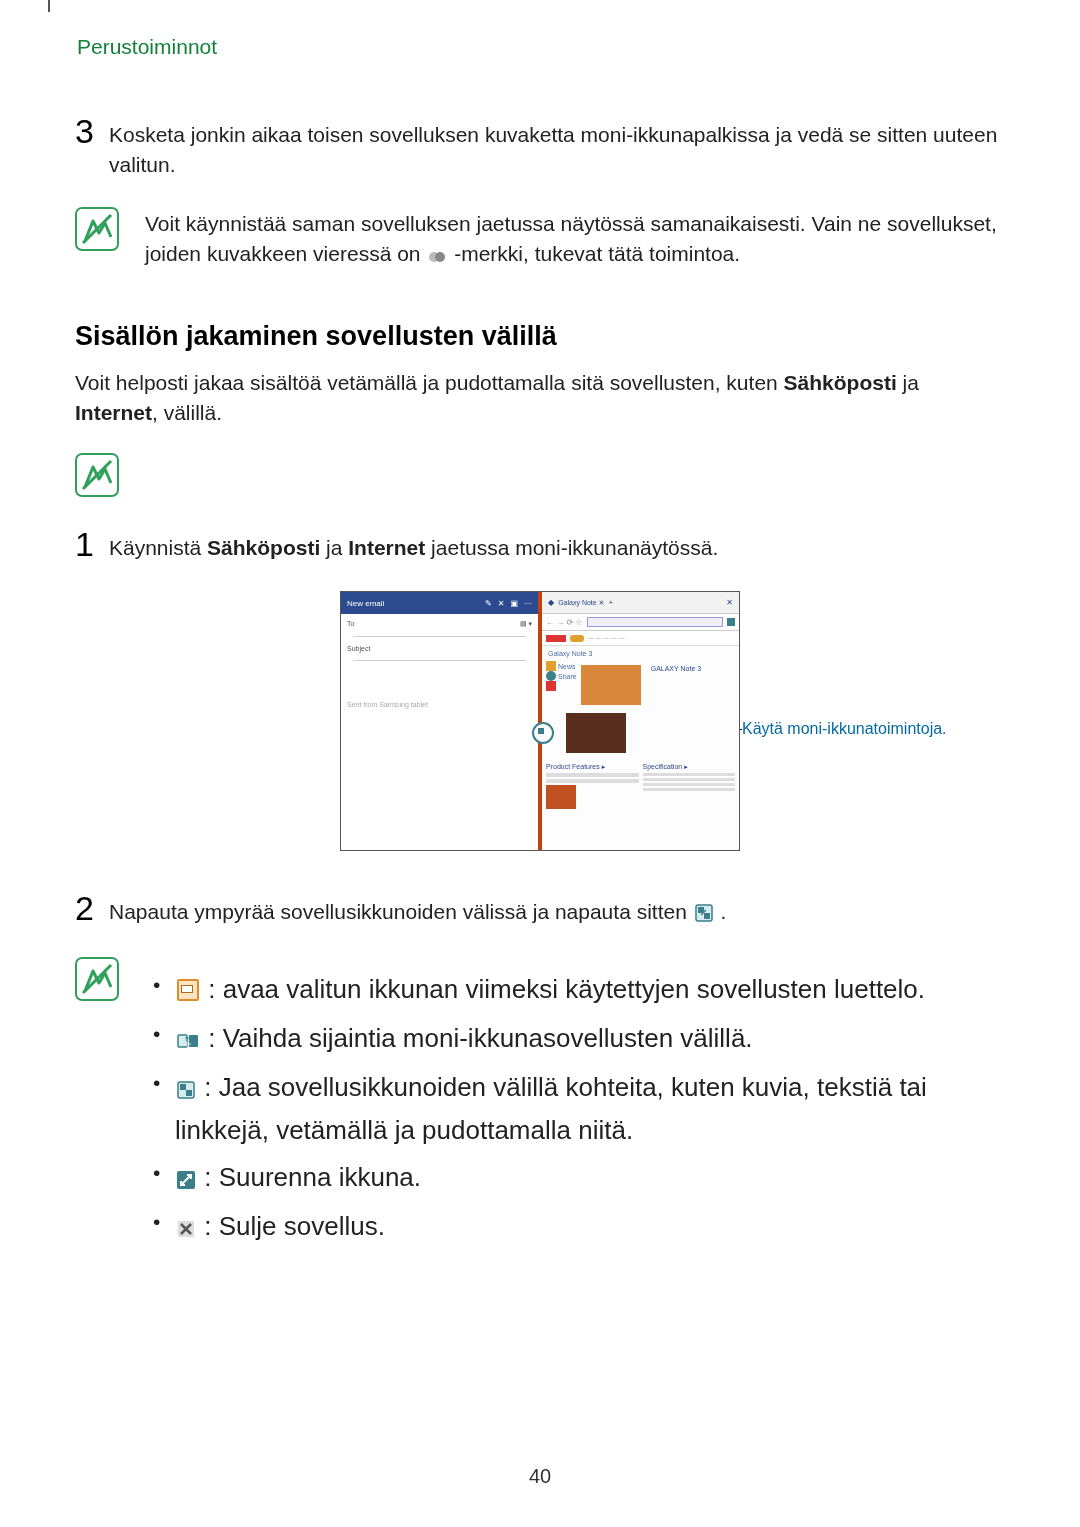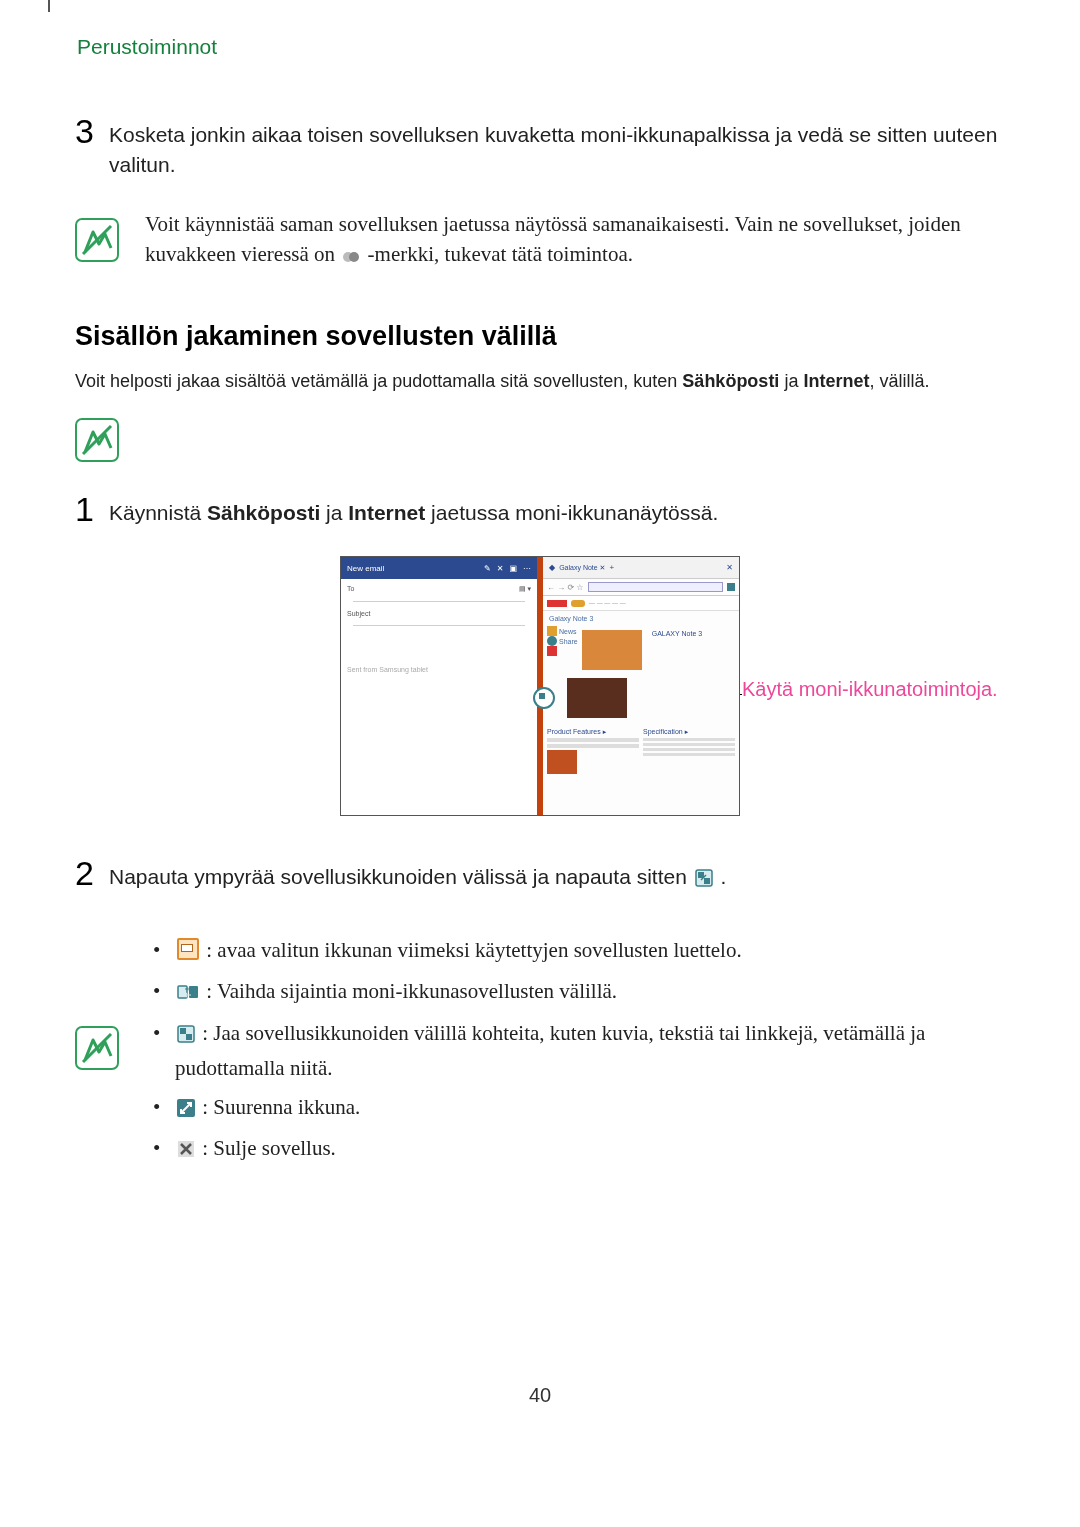--- a/index.html
+++ b/index.html
@@ -44,23 +44,22 @@
     color: #000;
     text-align: left;
   }
   .step-text {
     font-size: 21px;
     line-height: 1.45;
     padding-top: 6px;
   }
   .note-block {
     display: flex;
-    align-items: center;
+    align-items: flex-start;
     margin-bottom: 30px;
-    font-family: Liberation Serif, serif;
   }
   .note-icon {
     flex-shrink: 0;
     width: 44px;
     height: 44px;
     margin-right: 26px;
     margin-top: 2px;
   }
   .note-text {
     font-size: 21px;
@@ -68,21 +67,21 @@
     padding-top: 4px;
   }
   .section-heading {
     font-size: 27px;
     font-weight: bold;
     color: #000;
     margin-top: 48px;
     margin-bottom: 16px;
   }
   .para {
-    font-size: 18px;
+    font-size: 21px;
     line-height: 1.45;
     margin-bottom: 22px;
     margin-top: 16px;
   }
   b { font-weight: bold; }
   .inline-icon {
     display: inline-block;
     vertical-align: -3px;
     margin: 0 2px;
   }
@@ -112,21 +111,21 @@
     border: 1px solid #555;
     position: relative;
     box-sizing: border-box;
     display: flex;
   }
   .fig-left, .fig-right {
     flex: 1;
     position: relative;
     box-sizing: border-box;
   }
-  .fig-left { border-right: 6px solid #c2410c; background: #fff; }
+  .fig-left { border-right: 4px solid #c2410c; background: #fff; }
   .fig-right { background: #fdfdfd; }
   .fig-titlebar {
     height: 22px;
     background: #2b4a8f;
     color: #fff;
     font-size: 8px;
     padding: 4px 6px;
     box-sizing: border-box;
     display:flex;
     justify-content:space-between;
@@ -153,44 +152,44 @@
   }
   .fig-handle::after{
     content:"";
     position:absolute;
     left:4px; top:4px;
     width:6px; height:6px;
     background:#3a7f8a;
   }
   .callout {
     position: absolute;
-    top: 120px;
+    top: 128px;
     left: calc(50% + 202px);
-    font-size: 20px;
+    font-size: 16px;
     line-height: 1.3;
-    color: #ec4899;
+    color: #0369a1;
   }
   .callout-line {
     position:absolute;
     top:138px;
     left: calc(50% + 130px);
     width:72px;
     height:1px;
     background:#000;
   }
   
   .bullet-list {
     margin: 10px 0 0 0;
     padding: 0;
     list-style: none;
   }
   .bullet-list li {
     position: relative;
     padding-left: 30px;
-    font-size: 21px;
+    font-size: 26px;
     line-height: 1.55;
     margin-bottom: 6px;
   }
   .bullet-list li::before {
     content: "•";
     position: absolute;
     left: 8px;
     top: 0;
     font-size: 21px;
     color: #222;

